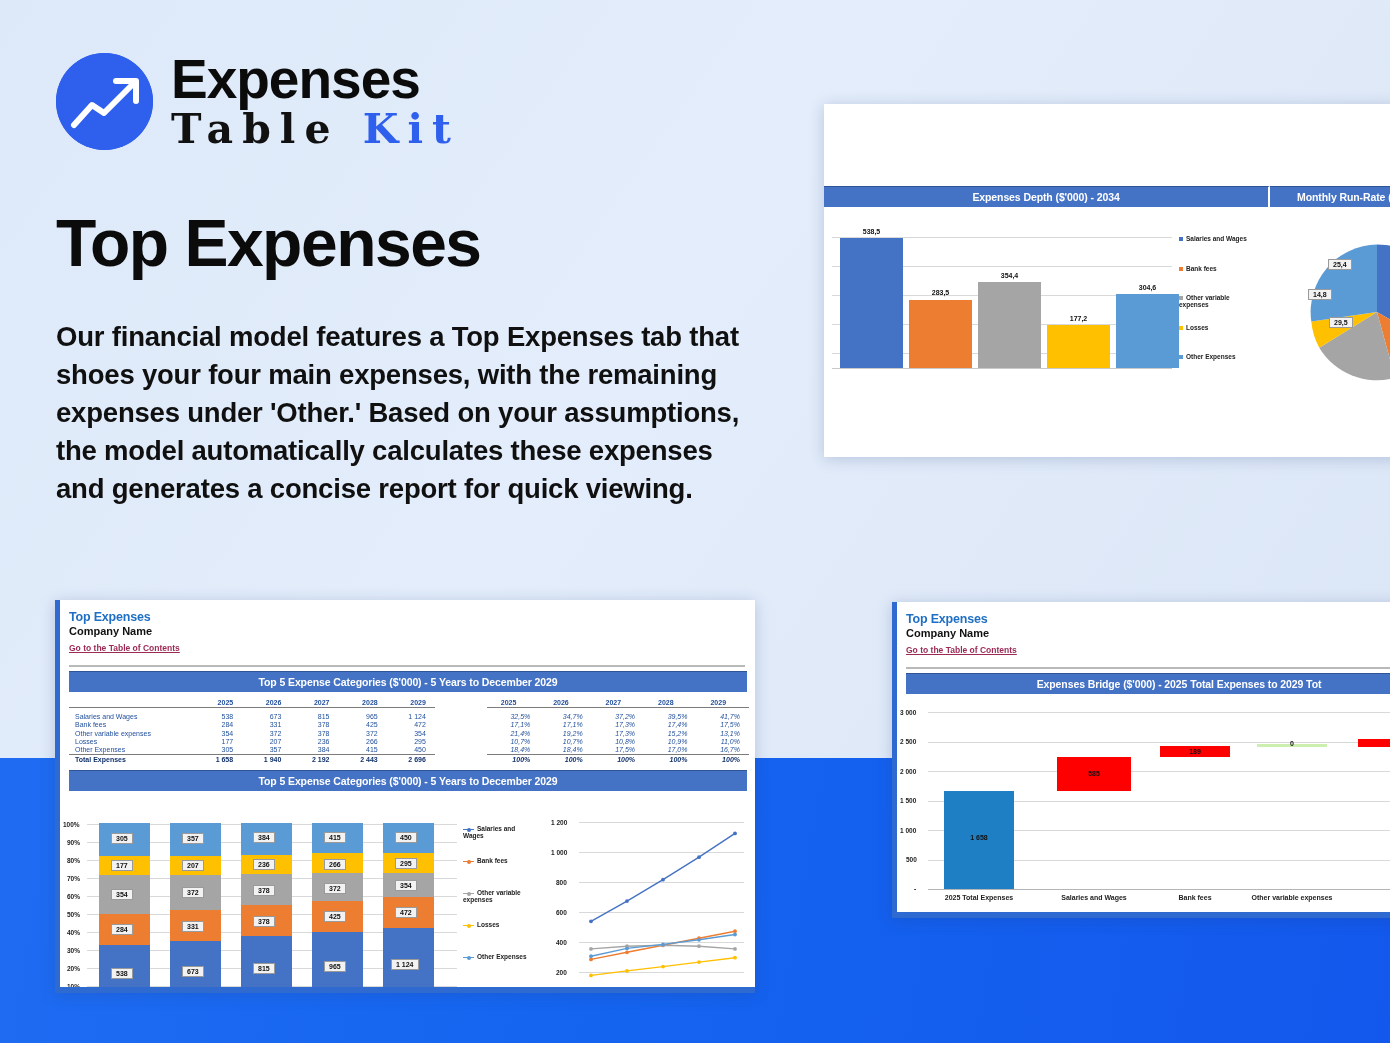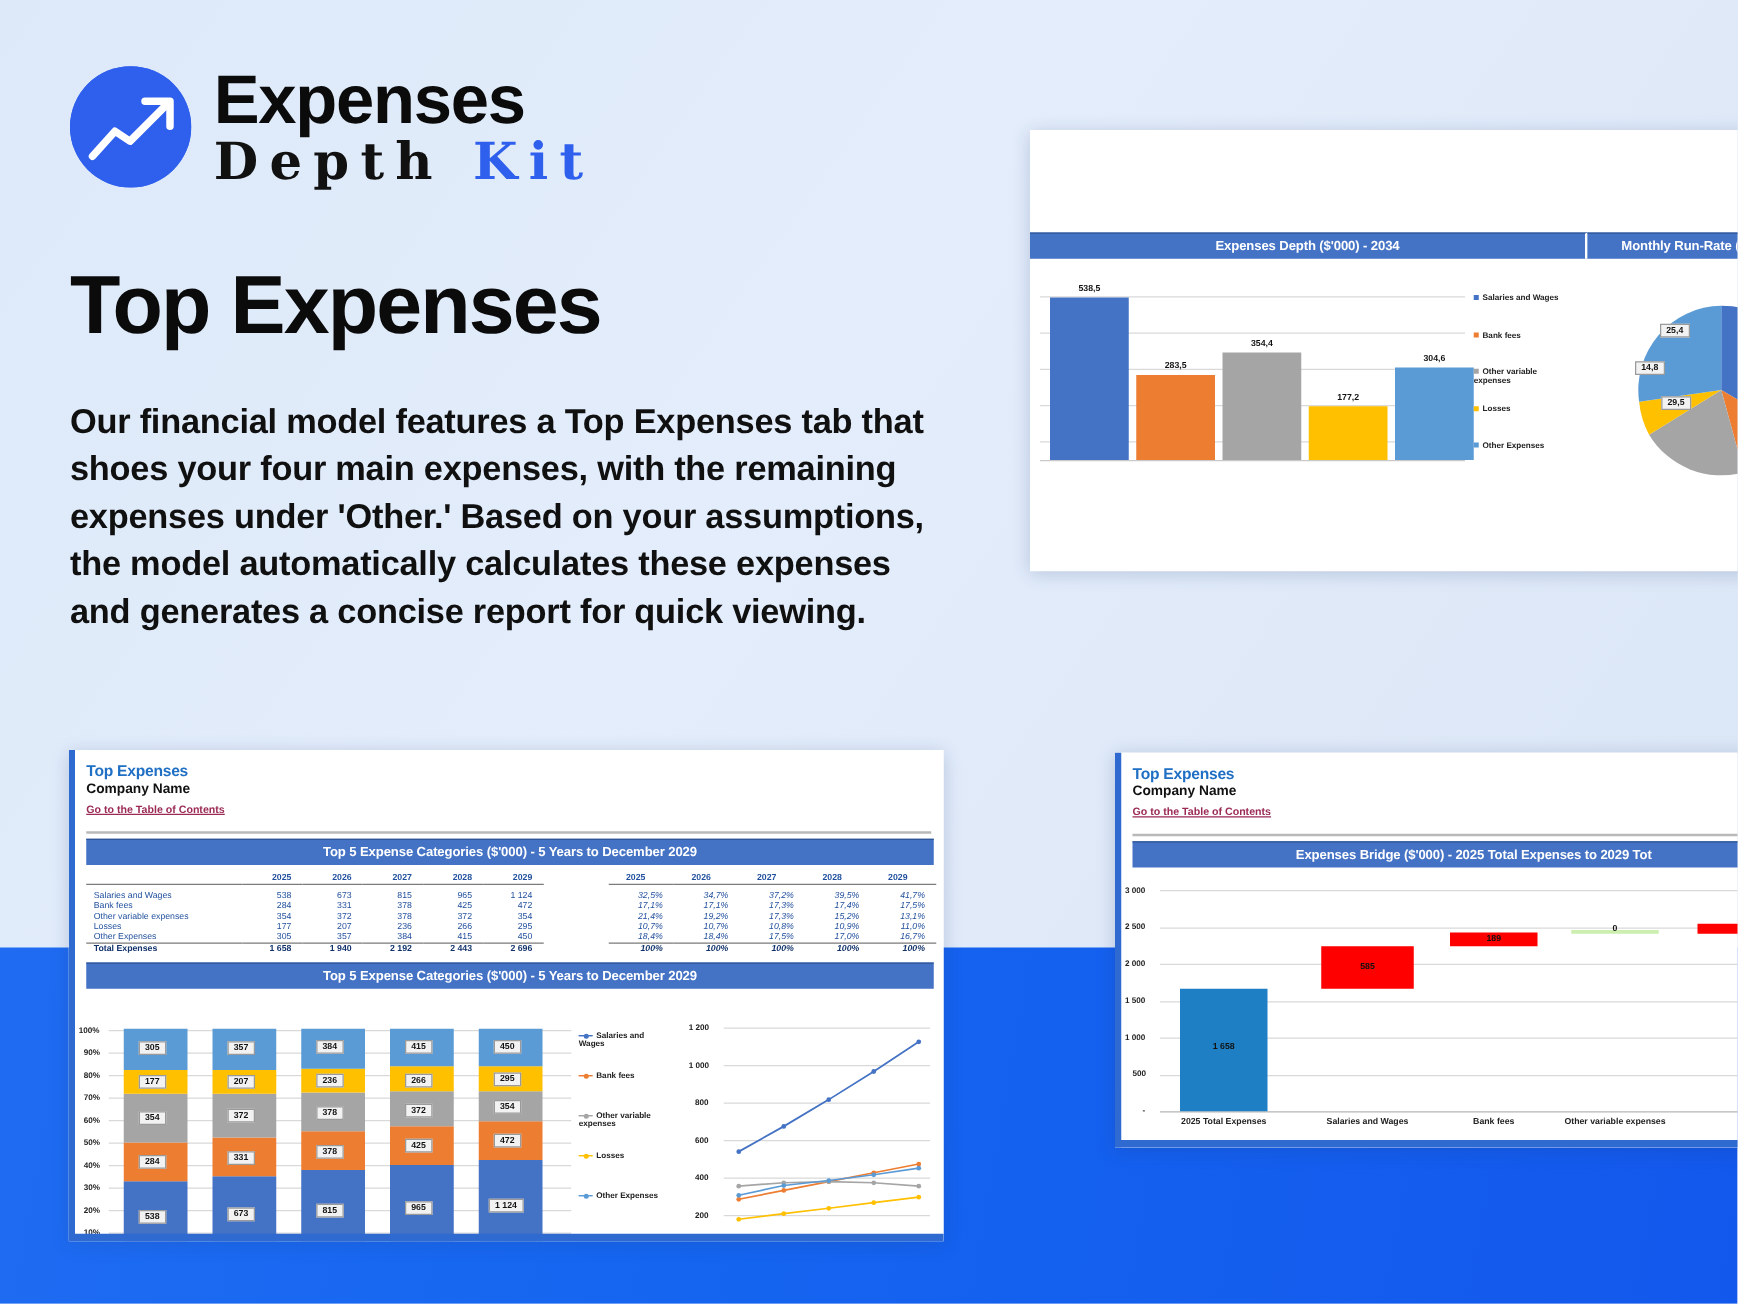--- a/index.html
+++ b/index.html
@@ -95,21 +95,21 @@
 <div class="logo-wrap">
   <div class="logo-mark">
     <svg width="97" height="97" viewBox="0 0 97 97">
       <circle cx="48.5" cy="48.5" r="48.5" fill="#2f5fed"></circle>
       <path d="M18 72 L36 52 L48 60 L78 30" stroke="#ffffff" stroke-width="6" fill="none" stroke-linecap="round" stroke-linejoin="round"></path>
       <path d="M60 28 L80 28 L80 48" stroke="#ffffff" stroke-width="6" fill="none" stroke-linecap="round" stroke-linejoin="round"></path>
     </svg>
   </div>
   <div class="logo-text">
     <div class="logo-l1">Expenses</div>
-    <div class="logo-l2"><span>Depth </span><span class="kit">Kit</span></div>
+    <div class="logo-l2"><span>Table </span><span class="kit">Kit</span></div>
   </div>
 </div>
 
 <div class="page-title">Top Expenses</div>
 <div class="page-body">Our financial model features a Top Expenses tab that shoes your four main expenses, with the remaining expenses under 'Other.' Based on your assumptions, the model automatically calculates these expenses and generates a concise report for quick viewing.</div>
 
 <div class="panel" id="panel-top">
   <div style="height:82px;"></div>
   <div style="display:flex;">
     <div class="band" style="flex:0 0 446px;border-right:2px solid #fff;">Expenses Depth ($'000) - 2034</div>

